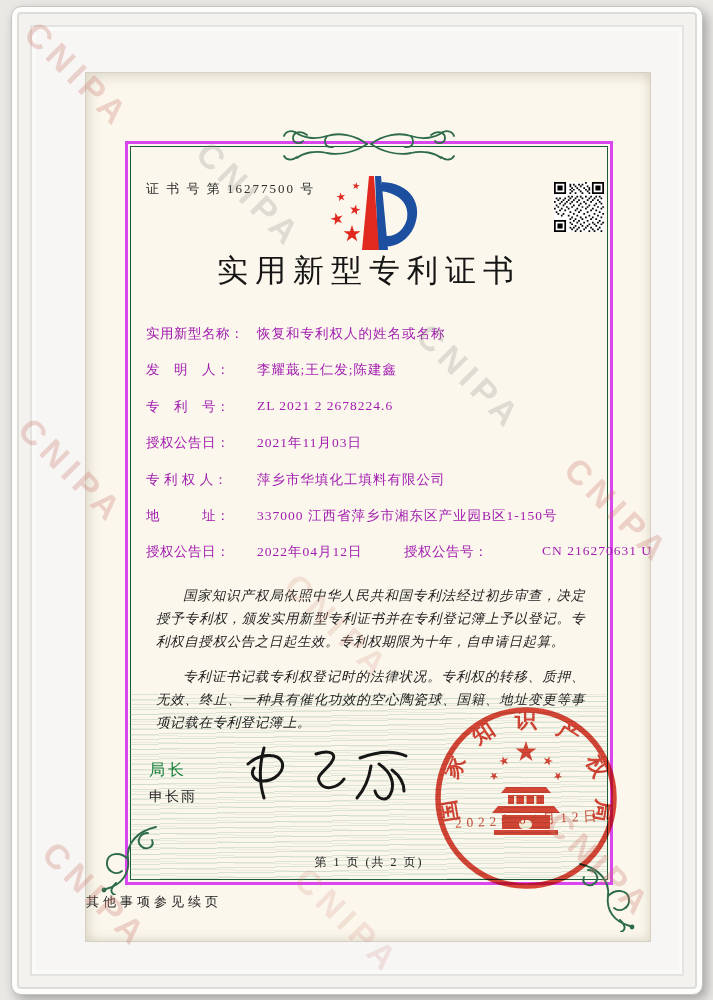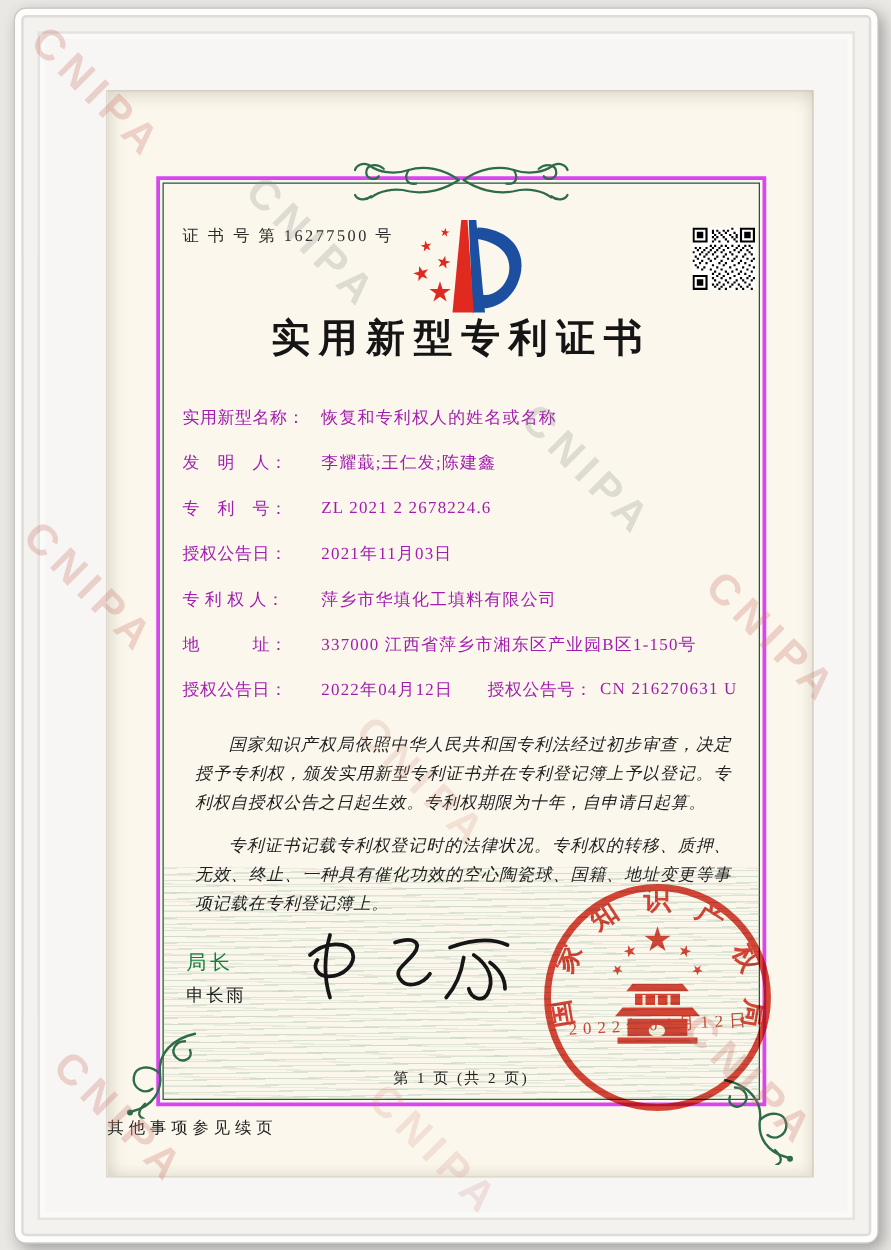--- a/index.html
+++ b/index.html
@@ -42,27 +42,27 @@
       repeating-linear-gradient(179deg, rgba(110,160,120,.38) 0 1px, transparent 1px 5px),
       repeating-linear-gradient(181deg, rgba(110,160,120,.22) 0 1px, transparent 1px 7px);
     opacity:.6;pointer-events:none;
   }
   
   .cert-no{position:absolute;left:18px;top:36px;font-size:13px;letter-spacing:2px;color:#2c2c2c;}
   .logo{position:absolute;left:180px;top:26px;}
   .qr{position:absolute;right:6px;top:38px;}
   .title{
     position:absolute;left:0;right:0;top:106px;text-align:center;
-    font-size:31px;font-weight:bold;letter-spacing:7px;color:#151515;
+    font-size:31px;font-weight:normal;letter-spacing:7px;color:#151515;
   }
   .fields{position:absolute;left:18px;right:10px;top:181px;font-size:13.5px;color:#a21caf;}
   .frow{height:36.4px;display:flex;align-items:flex-start;position:relative;}
   .flabel{width:111px;flex:0 0 111px;letter-spacing:.5px;white-space:pre;}
   .fvalue{flex:1;letter-spacing:1px;white-space:pre;}
-  .pair2{position:absolute;left:244px;top:0;display:flex;}
+  .pair2{position:absolute;left:258px;top:0;display:flex;gap:48px;}
   .pair2 .flabel{width:auto;flex:none;margin-right:6px;}
   .body-text{
     position:absolute;left:16px;right:13px;top:428px;
     font-size:13.5px;line-height:23px;font-style:italic;
     letter-spacing:.6px;color:#1d1d1d;text-align:justify;
   }
   .body-text p{margin:12px;text-indent:2em;}
   .signer-title{position:absolute;left:21px;top:616px;font-size:16px;letter-spacing:3px;color:#15803d;}
   .signer-name{position:absolute;left:21px;top:644px;font-size:14px;letter-spacing:2px;color:#222;}
   .signature{position:absolute;left:104px;top:592px;}

